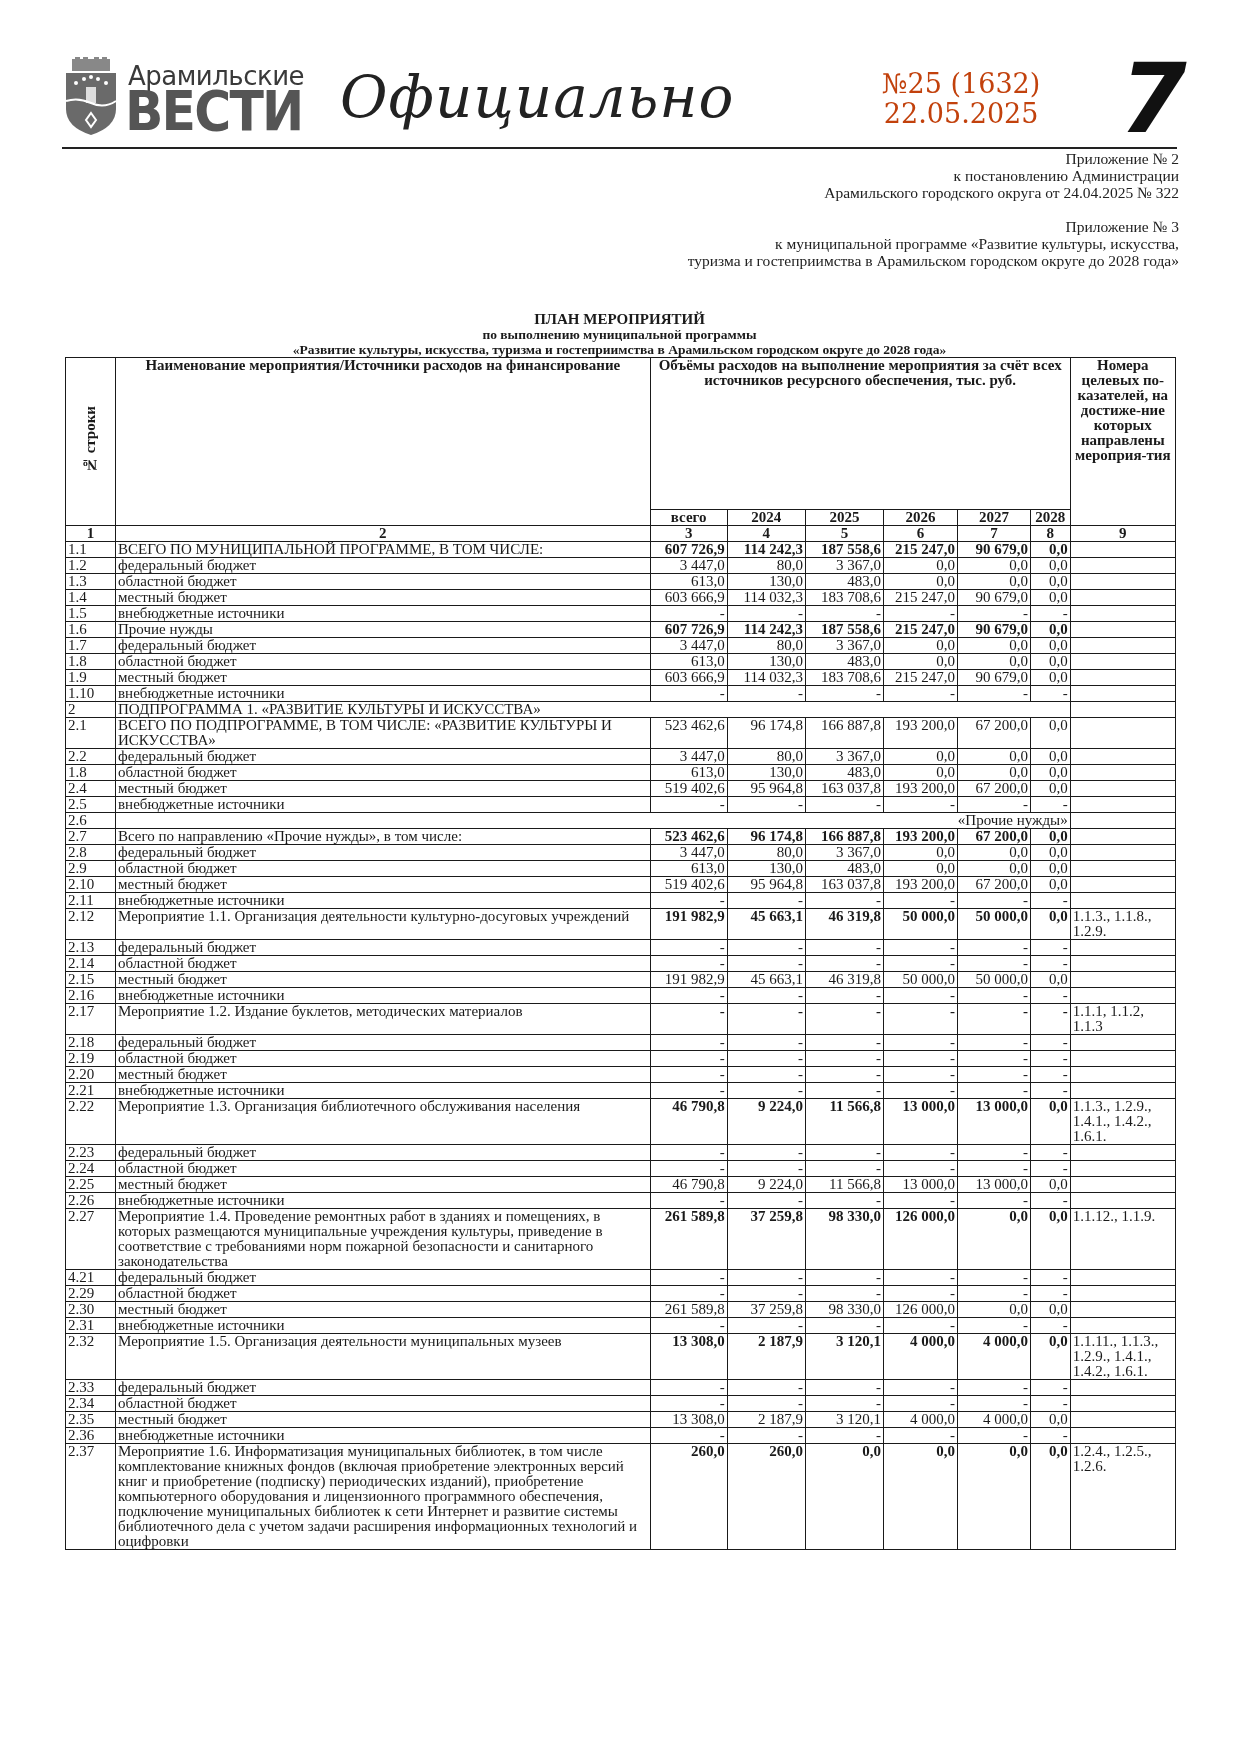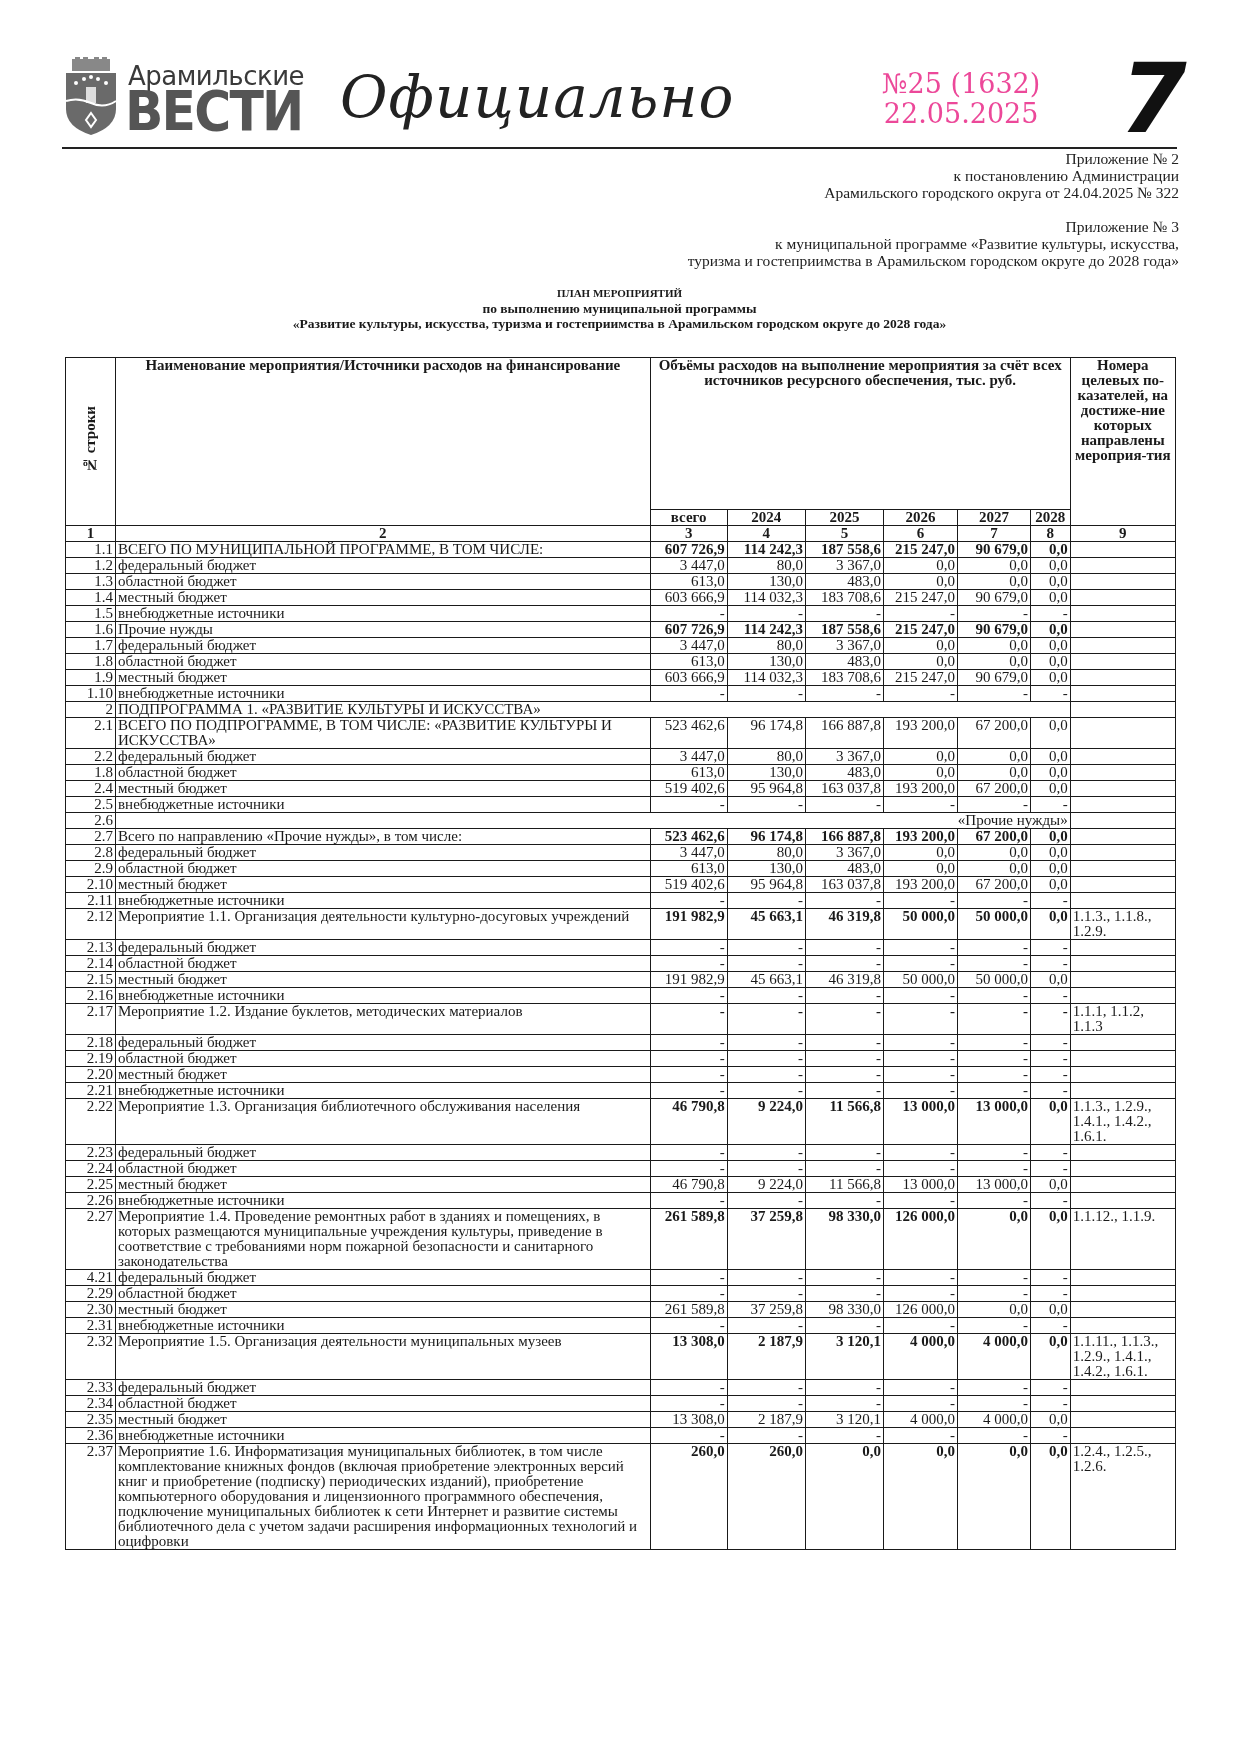--- a/index.html
+++ b/index.html
@@ -7,35 +7,35 @@
          font-family: "Liberation Serif", serif; }
   .masthead { position: absolute; left: 62px; top: 55px; width: 1115px; height: 92px; }
   .emblem { position: absolute; left: 0; top: 2px; width: 58px; height: 78px; }
   .brand-top { position: absolute; left: 66px; top: 6px; font-family: "DejaVu Sans", sans-serif; font-weight: normal;
                font-size: 26px; color: #3a3a3a; letter-spacing: -0.5px; }
   .brand-main { position: absolute; left: 63px; top: 26px; font-family: "DejaVu Sans", sans-serif; font-weight: bold;
                 font-size: 56px; color: #555; letter-spacing: -2px; line-height: 60px; transform: scaleX(0.9); transform-origin: left; }
   .section-title { position: absolute; left: 278px; top: 8px; font-family: "DejaVu Serif", serif; font-style: italic;
                    font-size: 58px; color: #222; letter-spacing: 1px; text-align: center; }
   .issue { position: absolute; left: 820px; top: 14px; text-align: center; font-family: "DejaVu Serif", serif;
-           font-size: 27px; line-height: 30px; color: #ec4899; }
+           font-size: 27px; line-height: 30px; color: #c2410c; }
   .page-num { position: absolute; left: 1058px; top: -12px; font-family: "DejaVu Sans", sans-serif; font-weight: bold;
               font-size: 96px; color: #111; font-style: italic; }
   .rule { position: absolute; left: 62px; top: 147px; width: 1115px; height: 2px; background: #222; }
   .appendix { position: absolute; right: 62px; text-align: right; font-size: 15.5px; line-height: 17px; color: #222; }
   .appx1 { top: 150px; }
   .appx2 { top: 218px; }
   .plan-title { position: absolute; left: 62px; width: 1115px; top: 286px; text-align: center; font-weight: bold; line-height: 15px; }
-  .plan-title .t1 { font-size: 11px; }
+  .plan-title .t1 { font-size: 15px; margin-top: 26px; }
   .plan-title .t2, .plan-title .t3 { font-size: 13.5px; }
   table.plan { position: absolute; left: 65px; top: 357px; width: 1111px; border-collapse: collapse; table-layout: fixed;
                font-size: 15px; line-height: 15px; }
   table.plan td, table.plan th { border: 1.5px solid #1a1a1a; padding: 0 2px; vertical-align: top; font-weight: normal; }
   table.plan th { font-weight: bold; text-align: center; }
-  .num { text-align: right; }
+  .num { text-align: left; }
   .val { text-align: right; white-space: nowrap; }
   .b td, .b .val { font-weight: bold; }
   .hdr-main { height: 152px; }
   .rotated { writing-mode: vertical-rl; transform: rotate(180deg); font-weight: bold; white-space: nowrap; padding: 0; text-align: left; }
   .rotated-cell { vertical-align: middle !important; text-align: center; }
   .row-sec td { font-weight: bold; }
   .ind { font-weight: bold; font-size: 15px; line-height: 15px; }
   .center { text-align: right; }
 </style>
 </head>

